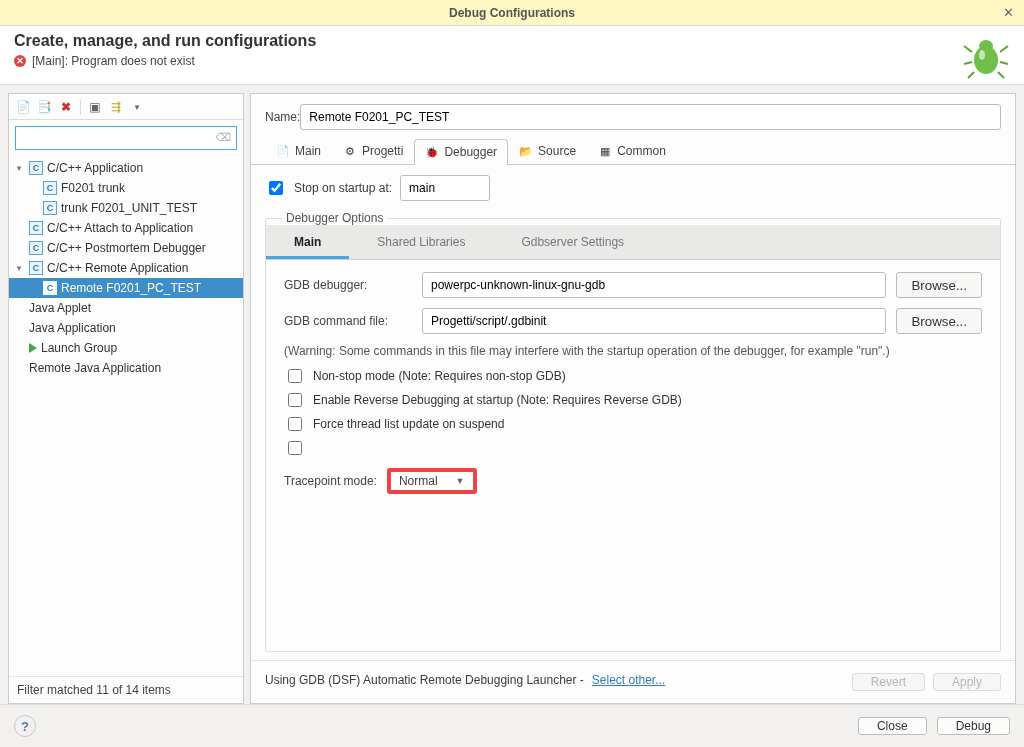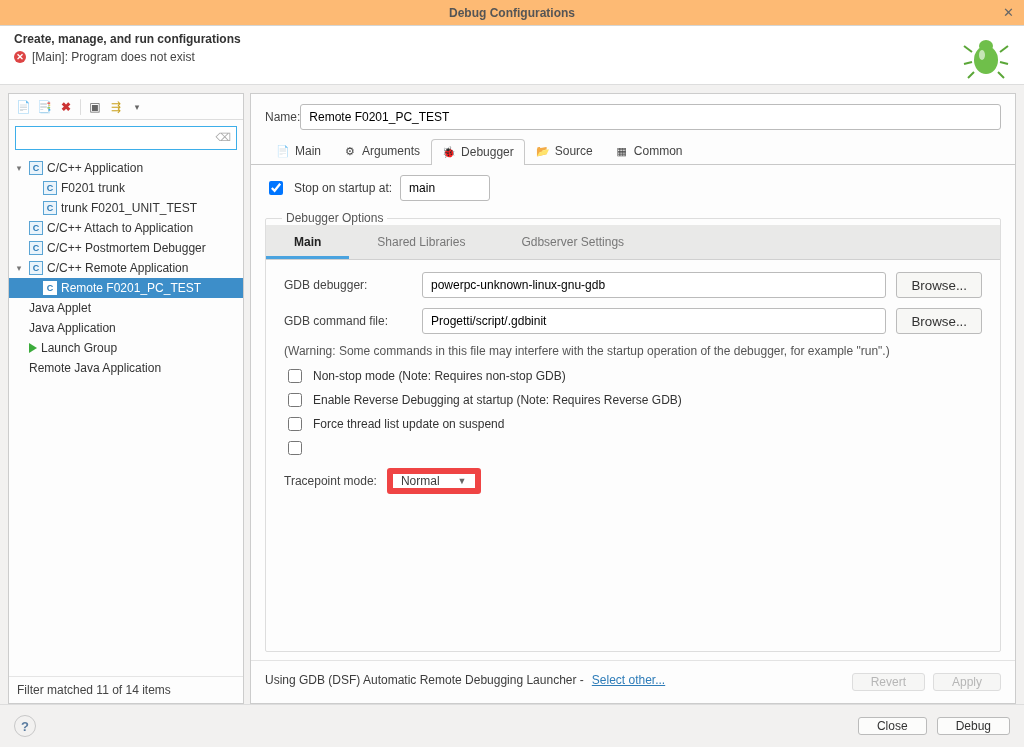--- a/index.html
+++ b/index.html
@@ -1,24 +1,24 @@
 <!DOCTYPE html>
 <html><head>
 <meta charset="utf-8">
 <style>
 * { box-sizing: border-box; font-family: "Segoe UI", Arial, sans-serif; }
 body { margin:0; width:1024px; height:747px; background:#f2f1f0; display:flex; flex-direction:column; font-size:12px; color:#3c3c3c; }
 
-.titlebar { height:26px; display:flex; align-items:center; justify-content:center; background:#fdba74; border-bottom:1px solid #d5d5d3; position:relative; }
+.titlebar { height:26px; display:flex; align-items:center; justify-content:center; background:#fef9c3; border-bottom:1px solid #d5d5d3; position:relative; }
 .titlebar .title { font-weight:600; color:#555; }
 .titlebar .close-x { position:absolute; right:10px; top:5px; font-size:13px; color:#666; cursor:pointer; }
 
 .header { display:flex; align-items:flex-start; padding:6px 14px 4px; background:#fff; border-bottom:1px solid #ddd; }
 .header-left { flex:1; }
-.header h2 { margin:0 0 4px 0; font-size:12px; font-weight:700; color:#333; }
+.header h2 { margin:0 0 4px 0; font-size:16px; font-weight:700; color:#333; }
 .err-line { display:flex; align-items:center; gap:6px; color:#444; }
 .err-ico { width:12px;height:12px;border-radius:50%;background:#d44; display:inline-flex;align-items:center;justify-content:center;color:#fff;font-size:9px;font-weight:bold; }
 .bug-ico { width:48px;height:48px; }
 .bug-ico svg { width:48px;height:48px; }
 
 .body-area { flex:1; display:flex; padding:8px 8px 0 8px; gap:6px; min-height:0; }
 
 .sidebar { width:236px; display:flex; flex-direction:column; border:1px solid #ccc; background:#fdfdfd; }
 .side-toolbar { height:26px; display:flex; align-items:center; gap:3px; padding:0 6px; border-bottom:1px solid #ddd; }
 .tbtn { width:18px;height:18px; display:flex;align-items:center;justify-content:center; font-size:12px; color:#666; border-radius:2px; }
@@ -60,21 +60,21 @@
 .subtab { padding:10px 28px; font-size:12px; color:#777; cursor:pointer; }
 .subtab.active { color:#222; font-weight:600; border-bottom:3px solid #4aa3df; padding-bottom:7px; }
 
 .opts { padding:12px 18px 2px; }
 .formrow { display:flex; align-items:center; gap:10px; margin-bottom:10px; }
 .formrow label.lab { width:128px; color:#444; }
 .formrow input.txt { flex:1; }
 .browse { height:26px; padding:0 14px; border:1px solid #bbb; border-radius:3px; background:#f7f7f5; color:#333; cursor:pointer; }
 .warn { color:#555; margin:4px 0 8px; }
 .cb-line { display:flex; align-items:center; gap:8px; margin:4px 0; color:#333; }
-.selectish { display:inline-flex; align-items:center; gap:18px; border:6px solid #ef4444; border-radius:3px; height:26px; padding:0 8px; background:#fff; }
+.selectish { display:inline-flex; align-items:center; gap:18px; border:4px solid #ef4444; border-radius:3px; height:26px; padding:0 8px; background:#fff; }
 .selectish .arrow { font-size:9px; color:#666; }
 
 .launcher-row { display:flex; gap:8px; padding:12px 14px; border-top:1px solid #e3e3e3; }
 .launcher-row .link { color:#2e7cb8; text-decoration:underline; cursor:pointer; }
 .spacer { flex:1; }
 .btn { height:18px; padding:0 18px; border:1px solid #bbb; border-radius:3px; background:#fcfcfb; color:#333; cursor:pointer; font-size:12px; }
 .btn.disabled { color:#b6b6b6; border-color:#ddd; background:#f6f6f5; }
 
 .footer { display:flex; align-items:center; padding:10px 14px; gap:10px; border-top:1px solid #ddd; background:#f2f1f0; }
 .help-ico { width:22px;height:22px;border:1px solid #c8c8c8;border-radius:50%; display:flex;align-items:center;justify-content:center; color:#5a7ca0; font-size:13px; font-weight:600; }
@@ -191,21 +191,21 @@
       <input class="txt" type="text" value="Remote F0201_PC_TEST" style="">
     </div>
 
     <div class="tabbar" id="tabbar">
         <div class="tab">
           <span class="tico">📄</span>
           <span>Main</span>
         </div>
         <div class="tab">
           <span class="tico">⚙</span>
-          <span>Arguments</span>
+          <span>Progetti</span>
         </div>
         <div class="tab active">
           <span class="tico">🐞</span>
           <span>Debugger</span>
         </div>
         <div class="tab">
           <span class="tico">📂</span>
           <span>Source</span>
         </div>
         <div class="tab">

